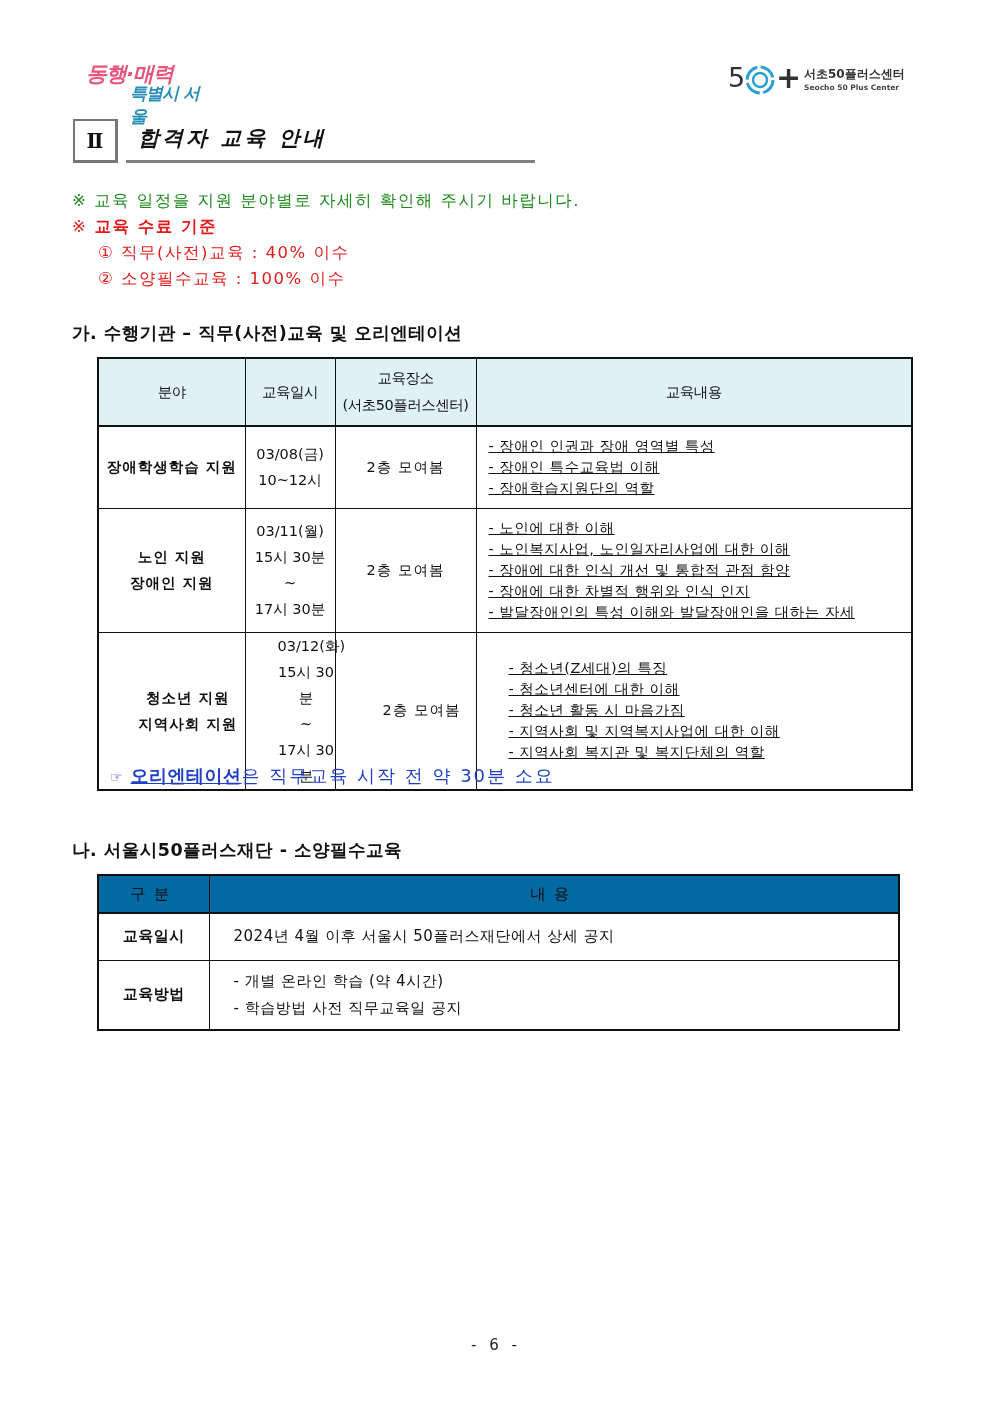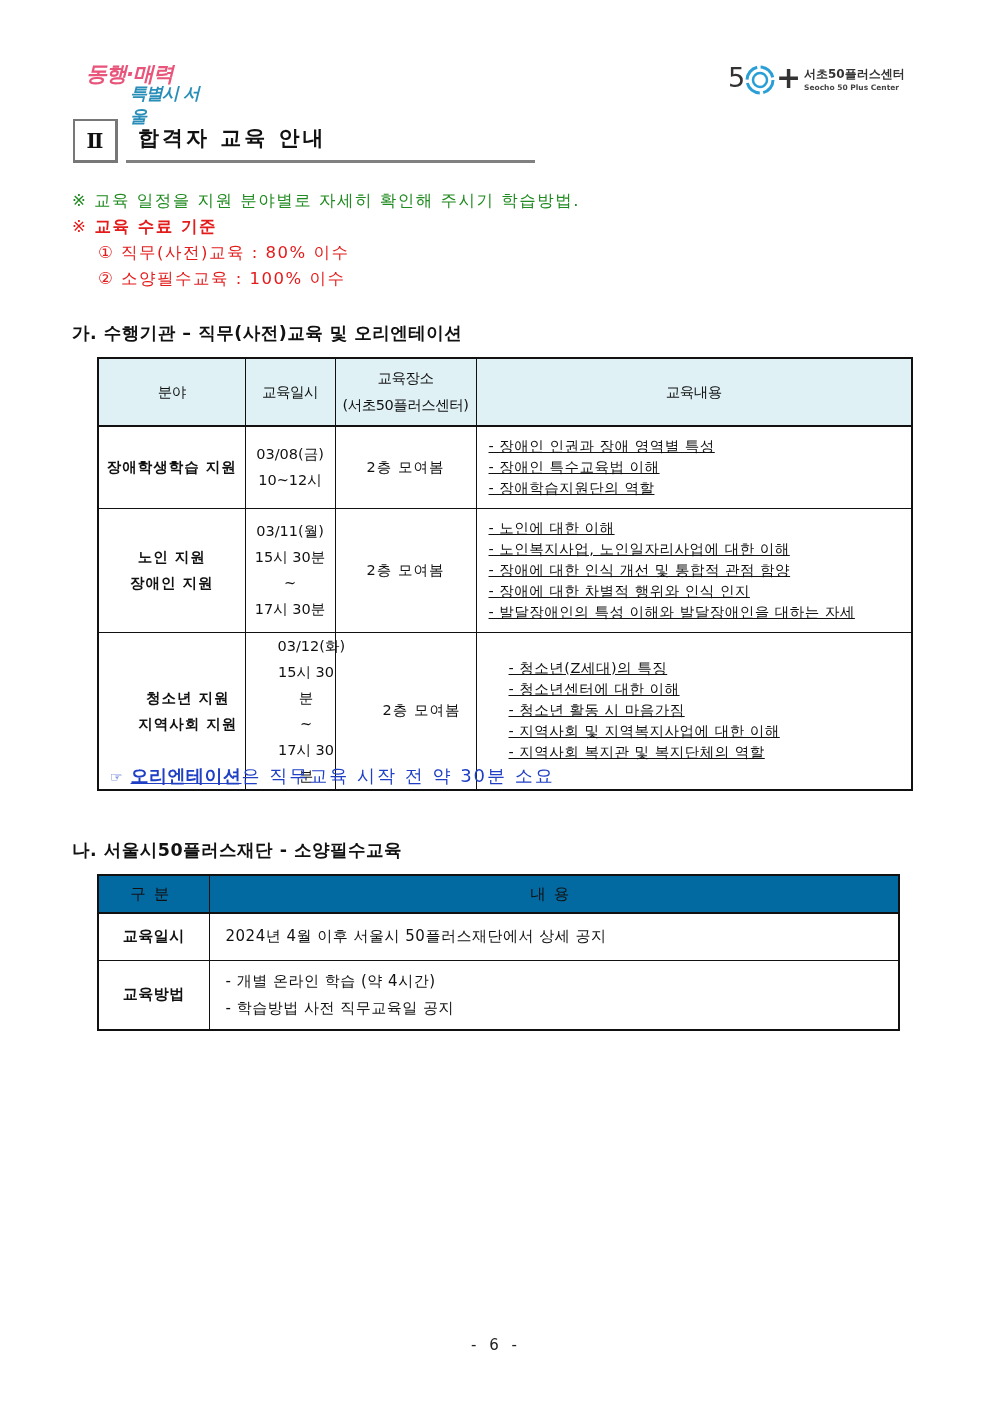--- a/index.html
+++ b/index.html
@@ -13,21 +13,21 @@
 
   .logo-right { position: absolute; left: 728px; top: 60px; width: 180px; height: 40px; }
   .logo-right .num { position: absolute; left: 0; top: 2px; font-size: 27px; color: #333; font-family: "DejaVu Sans", sans-serif; }
   .logo-right svg { position: absolute; left: 16px; top: 4px; }
   .logo-right .plus { position: absolute; left: 48px; top: 0px; font-size: 30px; color: #333; font-weight: bold; }
   .logo-right .kname { position: absolute; left: 76px; top: 6px; font-size: 12px; color: #333; font-weight: bold; }
   .logo-right .ename { position: absolute; left: 76px; top: 23px; font-size: 7.5px; color: #444; font-weight: bold; }
 
   
   .sec-box { position: absolute; left: 73px; top: 119px; width: 45px; height: 44px; border: 2px solid #777; border-right-width: 3px; border-bottom-width: 3px; background: #fff; display: flex; align-items: center; justify-content: center; font-family: "DejaVu Serif", serif; font-weight: bold; font-size: 20px; color: #111; }
-  .sec-title { position: absolute; left: 138px; top: 124px; font-size: 21px; font-weight: bold; letter-spacing: 3px; color: #111; }
+  .sec-title { position: absolute; left: 138px; top: 124px; font-size: 21px; font-weight: bold; letter-spacing: 3px; color: #111; font-style: italic; }
   .sec-line { position: absolute; left: 126px; top: 160px; width: 409px; height: 3px; background: #808080; }
 
   
   .note { position: absolute; left: 72px; font-size: 16.5px; letter-spacing: 1.5px; white-space: nowrap; }
   .note.green { color: #1f8a1f; top: 190px; }
   .note.red-b { color: #e31b1b; top: 216px; font-weight: bold; }
   .note.red-b .mark { font-weight: normal; }
   .note.red { color: #e31b1b; }
   .note.r1 { top: 242px; left: 98px; }
   .note.r2 { top: 268px; left: 98px; }
@@ -53,21 +53,21 @@
   .pointer { position: absolute; left: 110px; top: 764px; font-size: 18px; color: #1f3fc4; white-space: nowrap; letter-spacing: 2px; }
   .pointer .hand { font-size: 14px; color: #1f3fc4; margin-right: 6px; }
   .pointer .link { font-weight: bold; text-decoration: underline; color: #1f3fc4; letter-spacing: 0.5px; }
   .pointer .rest { color: #1f3fc4; }
 
   
   .t2 { left: 97px; top: 874px; width: 803px; border: 2.5px solid #111; }
   .t2 th { background: #0369a1; font-weight: normal; font-size: 15.5px; color: #111; border: 1px solid #111; border-bottom: 2.5px solid #111; height: 38px; text-align: center; letter-spacing: 8px; }
   .t2 td { border: 1px solid #111; font-size: 15px; color: #111; vertical-align: middle; }
   .t2 td.lbl { text-align: center; font-weight: bold; letter-spacing: 0.5px; }
-  .t2 td.val { text-align: left; padding-left: 16px; line-height: 27px; letter-spacing: 0.5px; }
+  .t2 td.val { text-align: left; padding-left: 24px; line-height: 27px; letter-spacing: 0.5px; }
   .t2 tr.r1 td { height: 47px; }
   .t2 tr.r2 td { height: 70px; }
 
   .page-no { position: absolute; left: 0; width: 992px; top: 1336px; text-align: center; font-size: 15px; color: #222; letter-spacing: 4px; }
 </style>
 </head>
 <body>
 
 <div class="logo-left">
   <span class="l1">동행·매력</span>
@@ -82,26 +82,26 @@
   </svg>
   <span class="plus">+</span>
   <span class="kname">서초50플러스센터</span>
   <span class="ename">Seocho 50 Plus Center</span>
 </div>
 
 <div class="sec-box">Ⅱ</div>
 <div class="sec-title">합격자 교육 안내</div>
 <div class="sec-line"></div>
 
-<div class="note green">※ 교육 일정을 지원 분야별로 자세히 확인해 주시기 학습방법.</div>
+<div class="note green">※ 교육 일정을 지원 분야별로 자세히 확인해 주시기 바랍니다.</div>
 <div class="note red-b">
   <span class="mark">※</span>
   <span>교육 수료 기준</span>
 </div>
-<div class="note red r1">① 직무(사전)교육 : 80% 이수</div>
+<div class="note red r1">① 직무(사전)교육 : 40% 이수</div>
 <div class="note red r2">② 소양필수교육 : 100% 이수</div>
 
 <div class="subhead a">가. 수행기관 – 직무(사전)교육 및 오리엔테이션</div>
 
 <table class="t1">
   <colgroup>
     <col style="width:147px">
       <col style="width:90px">
       <col style="width:141px">
       <col>

